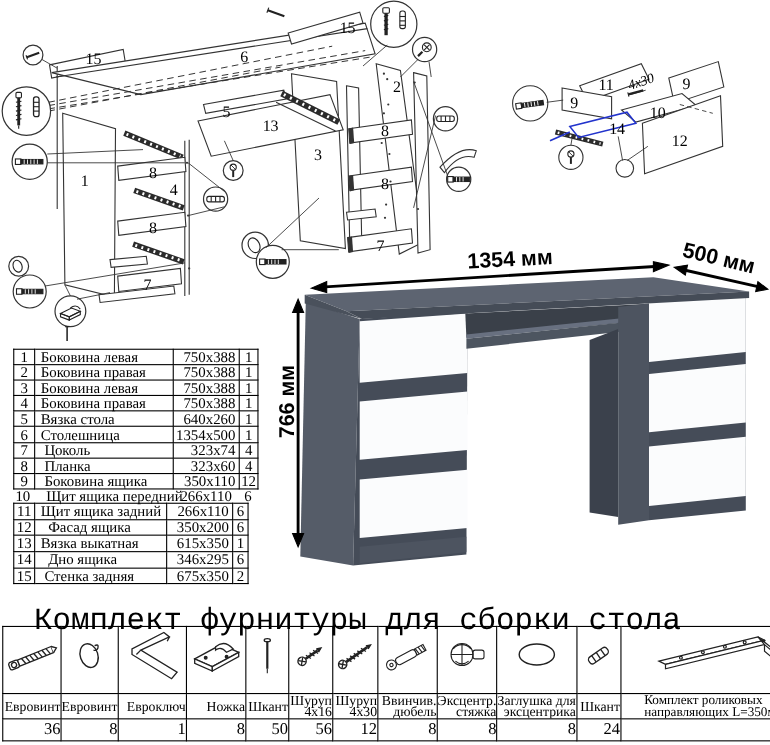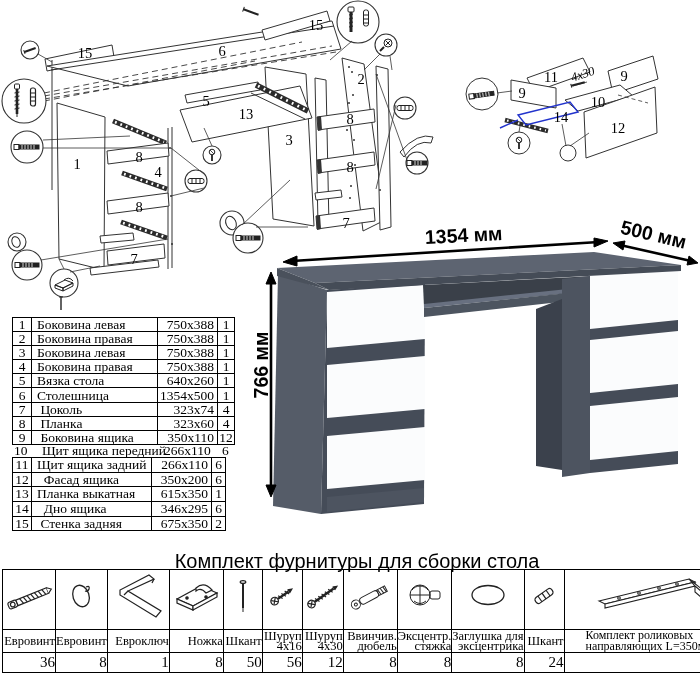--- a/index.html
+++ b/index.html
@@ -12,21 +12,21 @@
 .t2 td{border:1px solid #000;padding:0;height:13.7px;line-height:13.5px;white-space:nowrap;}
 .cn{text-align:center;}
 .sz{text-align:right;padding-right:3px !important;margin-top:48px;}
 .nm{padding-left:5px !important;}
 .r10{position:absolute;left:12px;top:444px;width:221px;height:13px;font-size:13.5px;line-height:13px;white-space:nowrap;}
 .hw{position:absolute;left:2px;top:569px;border-collapse:collapse;table-layout:fixed;font-family:"Liberation Serif",serif;}
 .hw td{border:1px solid #000;padding:0;text-align:right;vertical-align:middle;overflow:hidden;}
 .hw .ic td{height:57px;}
 .hw .nr td{height:20px;font-size:12.5px;line-height:10.5px;white-space:nowrap;}
 .hw .qr td{height:19px;font-size:15px;}
-.title{position:absolute;left:0;top:550px;width:650px;text-align:center;font-size:20px;font-family:Liberation Sans, sans-serif;padding-left:32px;}
+.title{position:absolute;left:0;top:550px;width:650px;text-align:center;font-size:28px;font-family:Liberation Mono, monospace;}
 </style>
 </head>
 <body>
 <div id="page">
 <svg id="art" width="700" height="677" viewBox="0 0 700 677">
 
 <g id="desk">
   <polygon points="278,274 327,290 321,514 273,506" fill="#555c68"></polygon>
   <polygon points="327,290 425,283 424,504 321,514" fill="#454c58"></polygon>
   <polygon points="327,292 425,285 425,339 327,348" fill="#fbfcfd"></polygon>
@@ -452,21 +452,21 @@
           <td class="cn" style="width:13px">6</td>
         </tr>
 <tr>
           <td class="cn">12</td>
           <td class="nm">&nbsp;&nbsp;Фасад ящика</td>
           <td class="sz">350х200</td>
           <td class="cn">6</td>
         </tr>
 <tr>
           <td class="cn">13</td>
-          <td class="nm">Планка выкатная</td>
+          <td class="nm">Вязка выкатная</td>
           <td class="sz">615х350</td>
           <td class="cn">1</td>
         </tr>
 <tr>
           <td class="cn">14</td>
           <td class="nm">&nbsp;&nbsp;Дно ящика</td>
           <td class="sz">346х295</td>
           <td class="cn">6</td>
         </tr>
 <tr>

